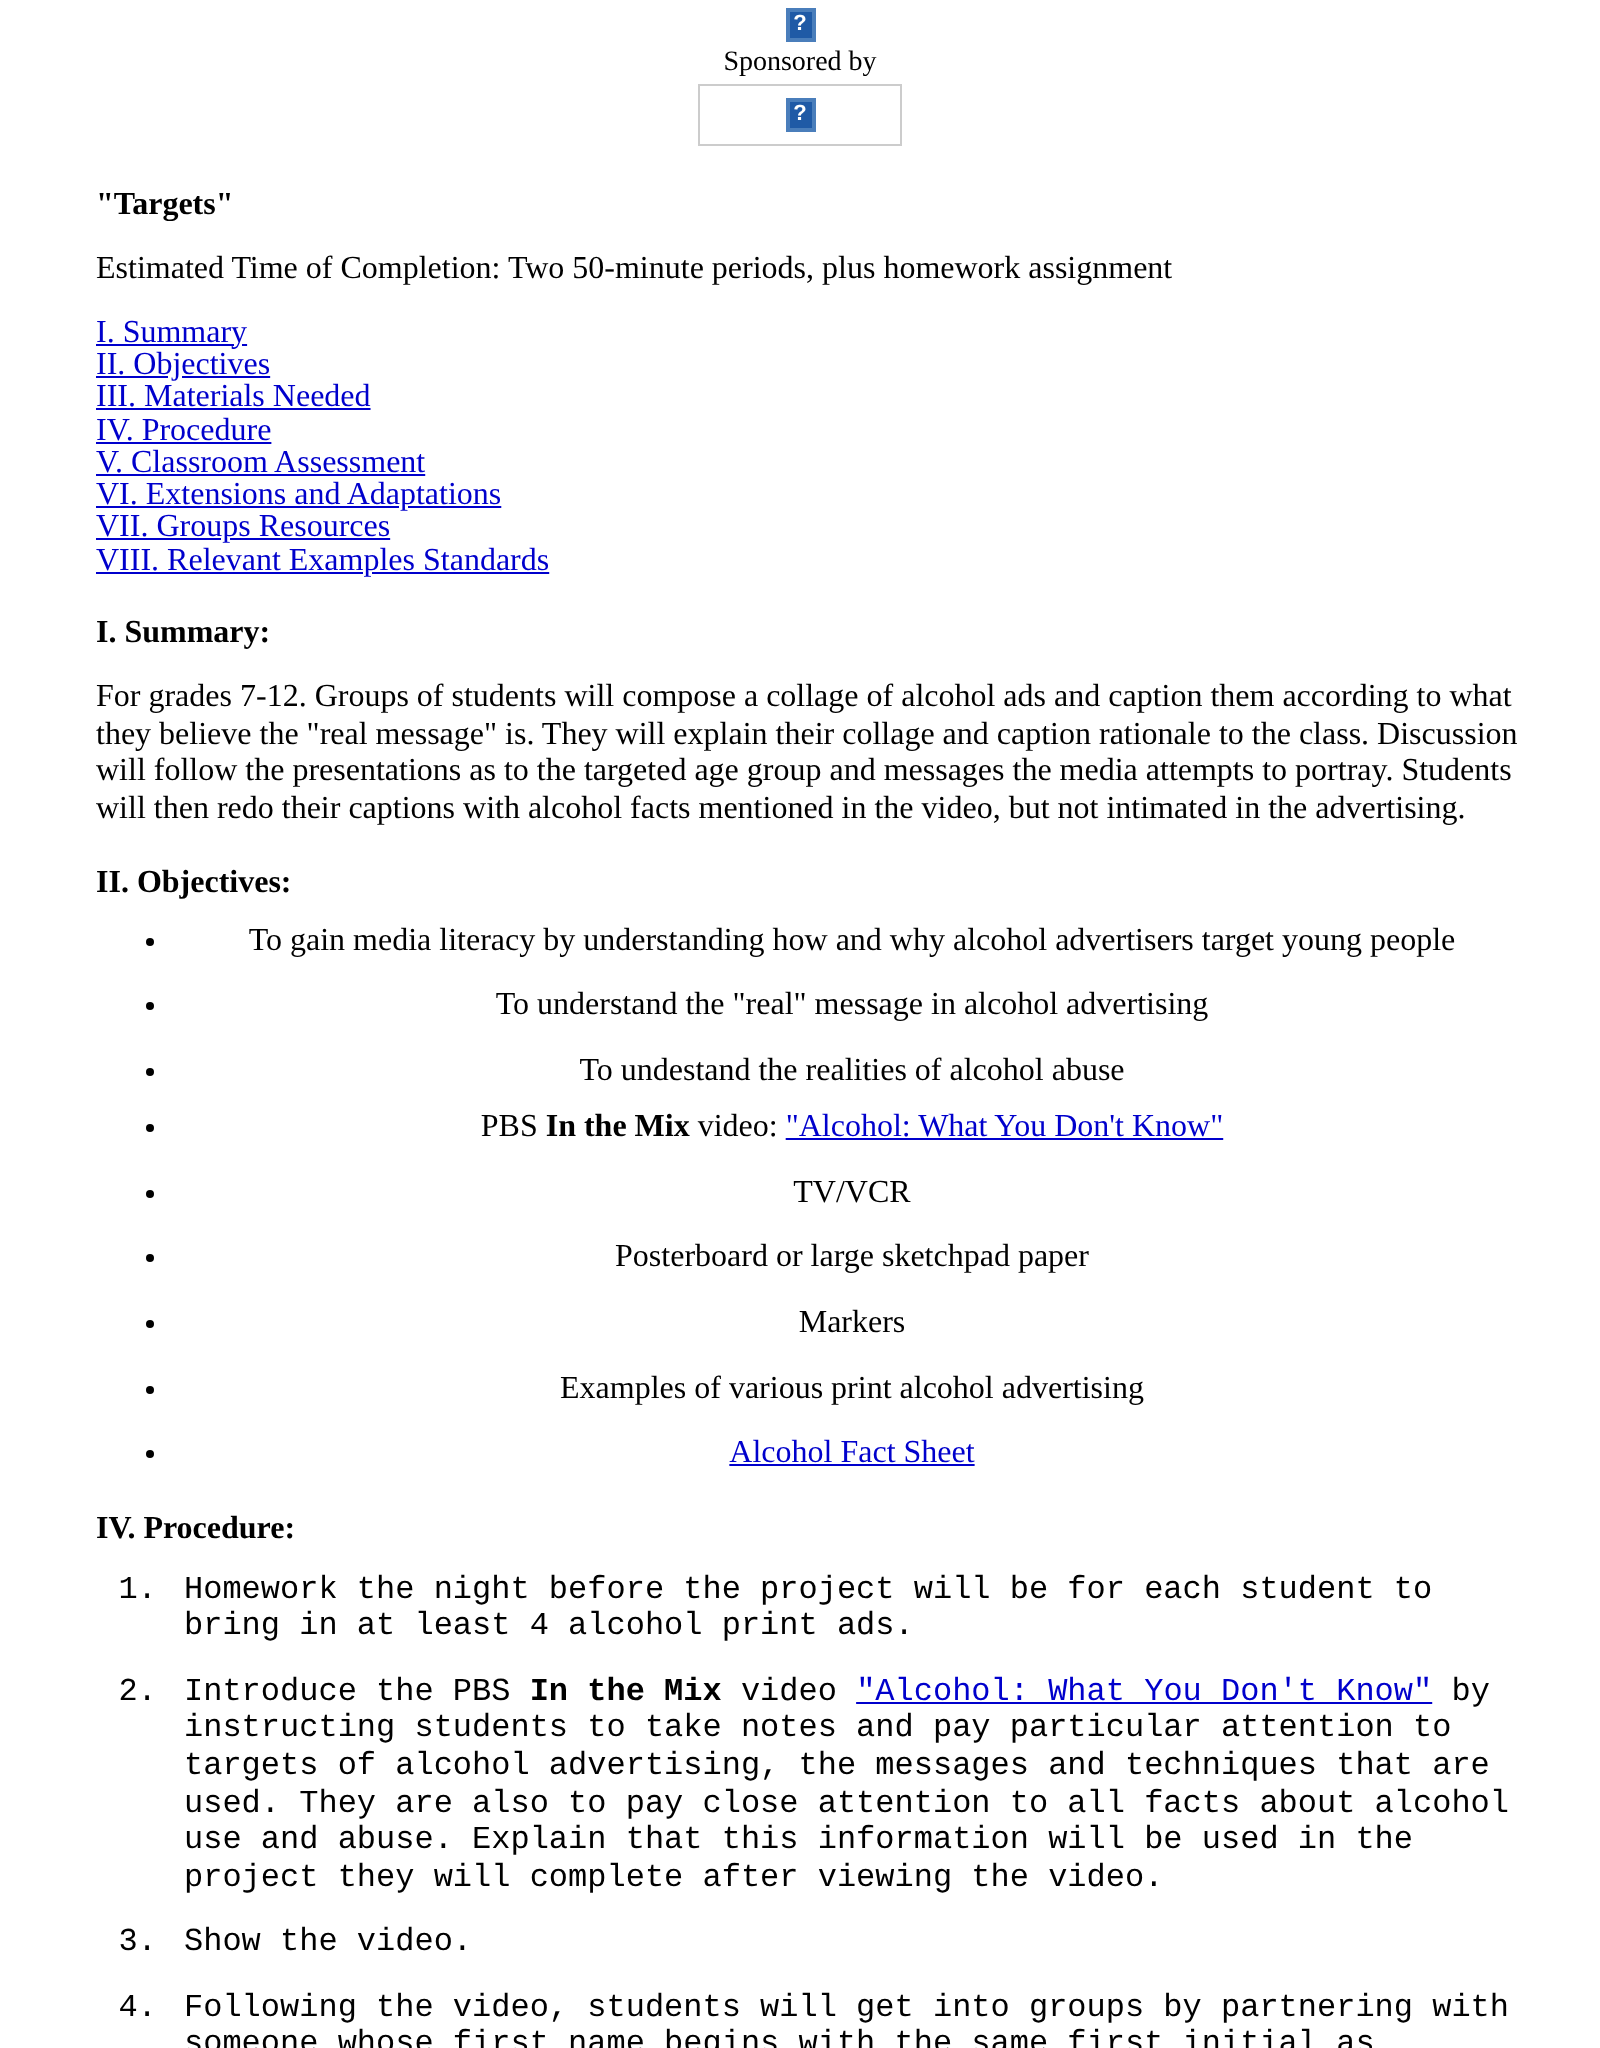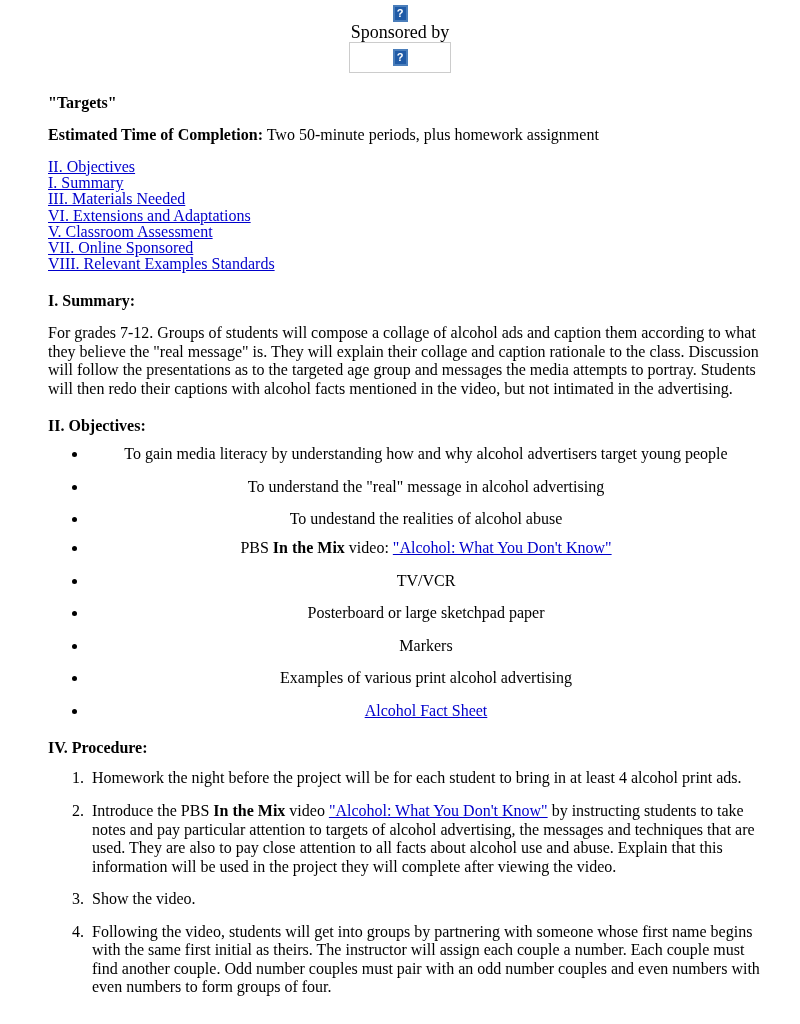--- a/index.html
+++ b/index.html
@@ -36,21 +36,21 @@
     background: #1f5aa6;
     color: #ffffff;
     font-family: "Liberation Sans", sans-serif;
     font-size: 11px;
     line-height: 13px;
     text-align: center;
     font-weight: bold;
     vertical-align: middle;
   }
   .sponsored-label {
-    font-size: 18px;
+    font-size: 14px;
     line-height: 16px;
     margin-top: 2px;
     color: #000;
   }
   .sponsor-box {
     width: 102px;
     height: 31px;
     margin: 2px auto 0 auto;
     border: 1px solid #cccccc;
     background: #ffffff;
@@ -72,21 +72,21 @@
   }
   h3.doc-heading.first {
     margin-top: 20px;
   }
   p.para {
     margin: 14px 0 0 0;
     font-size: 16px;
     line-height: 1.16;
   }
   .label-bold {
-    font-weight: bold;
+    font-weight: normal;
     margin-top: 34px;
   }
   .toc {
     margin: 14px 0 0 0;
     line-height: 1.02;
   }
   .toc a {
     display: block;
   }
   a, .link {
@@ -109,20 +109,21 @@
   }
   ol.steps {
     margin: 10px 0 0 0;
     padding-left: 40px;
     list-style-type: decimal;
   }
   ol.steps > li {
     margin: 12px 0 14px 0;
     line-height: 1.16;
     padding-left: 4px;
+    font-family: Liberation Mono, monospace;
   }
   ol.steps > li:last-child {
     margin-bottom: 0;
   }
   b, strong { font-weight: bold; }
 </style>
 </head>
 <body>
 
 <div class="page">
@@ -137,26 +138,27 @@
 
   <div class="content">
 
     <h3 class="doc-heading first">"Targets"</h3>
 
     <p class="para">
       <span class="label-bold">Estimated Time of Completion:</span><span> Two 50-minute periods, plus homework assignment</span>
     </p>
 
     <div class="toc">
+      <a>I. Summary</a>
       <a>II. Objectives</a>
-      <a>I. Summary</a>
       <a>III. Materials Needed</a>
+      <a>IV. Procedure</a>
+      <a>V. Classroom Assessment</a>
       <a>VI. Extensions and Adaptations</a>
-      <a>V. Classroom Assessment</a>
-      <a>VII. Online Sponsored</a>
+      <a>VII. Groups Resources</a>
       <a>VIII. Relevant Examples Standards</a>
     </div>
 
     <h3 class="doc-heading">I. Summary:</h3>
     <p class="para">For grades 7-12. Groups of students will compose a collage of alcohol ads and caption them according to what they believe the "real message" is. They will explain their collage and caption rationale to the class. Discussion will follow the presentations as to the targeted age group and messages the media attempts to portray. Students will then redo their captions with alcohol facts mentioned in the video, but not intimated in the advertising.</p>
 
     <h3 class="doc-heading">II. Objectives:</h3>
     <ul class="bullets">
       <li>To gain media literacy by understanding how and why alcohol advertisers target young people</li>
       <li>To understand the "real" message in alcohol advertising</li>

